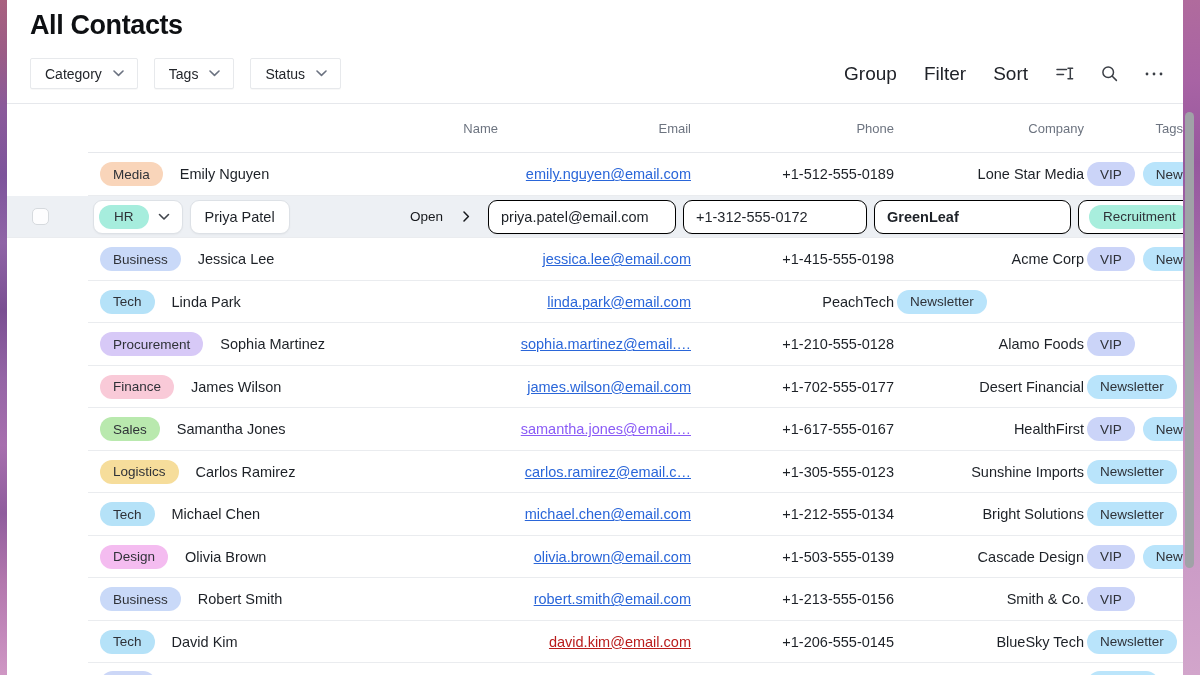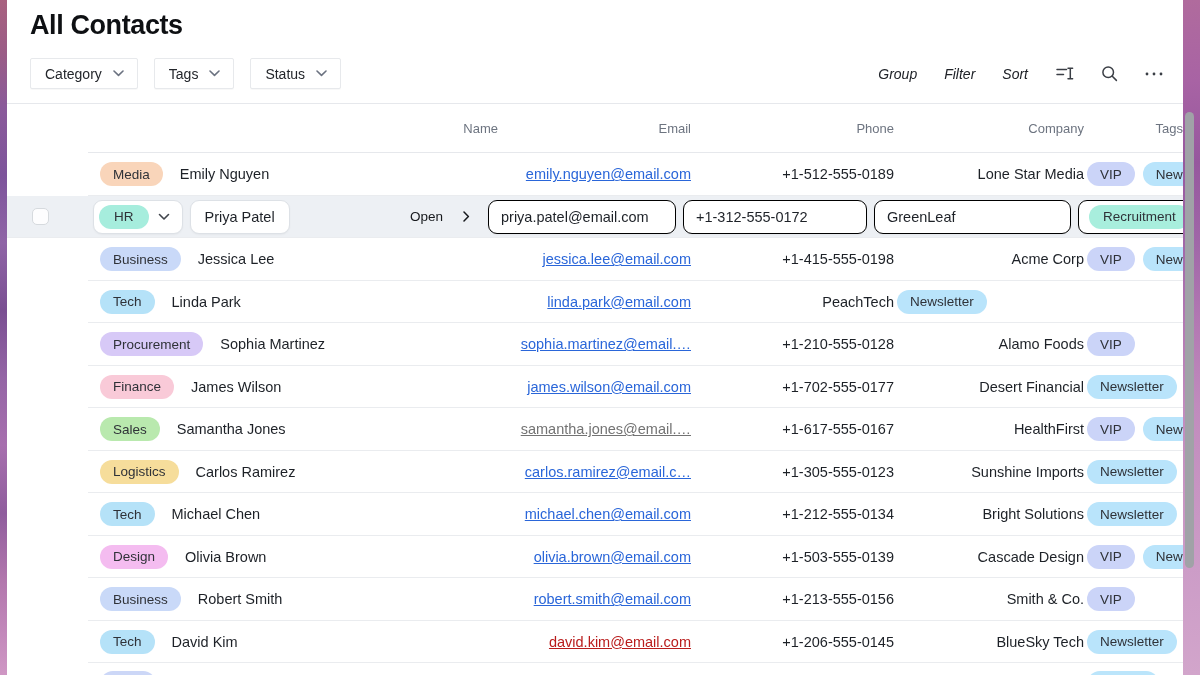--- a/index.html
+++ b/index.html
@@ -38,21 +38,21 @@
   }
   .chips { position:absolute; left:23px; top:58px; display:flex; gap:16px; }
   .chip {
     height:31px; display:flex; align-items:center; gap:11px;
     padding:0 13px 0 14px; background:#fff;
     border:1px solid #e7e9ec; border-radius:2px;
     font-size:14px; color:#23262b; cursor:pointer;
     box-shadow:0 1px 1px rgba(0,0,0,0.03);
   }
   .toolbar { position:absolute; right:20px; top:58px; height:31px; display:flex; align-items:center; gap:27px; }
-  .tb-text { background:none; border:none; font-family:inherit; font-size:14px; color:#202329; cursor:pointer;font-style:italic; }
+  .tb-text { background:none; border:none; font-family:inherit; font-size:19px; color:#202329; cursor:pointer; }
   .tb-icon { background:none; border:none; display:flex; align-items:center; cursor:pointer; }
 
   
   .table {
     position:absolute; left:0; top:103px; width:1176px; height:572px;
     border-top:1px solid #e6e8ec; overflow:hidden;
   }
   .grid-cols { display:grid; grid-template-columns:81px 410px 193px 203px 190px 1fr; align-items:center;text-align:right; }
   .thead { height:49px; position:relative; }
   .thead::after { content:""; position:absolute; left:81px; right:0; bottom:0; height:1px; background:#e6e8ec; }
@@ -103,21 +103,21 @@
   }
   .boxes { display:flex; gap:7px; margin-left:-10px; align-items:center; }
   .editbox {
     height:34px; display:inline-flex; align-items:center; padding:0 12px;
     background:#fff; border:1px solid #000000; border-radius:9px;
     font-size:14.5px; color:#1d2127; white-space:nowrap; overflow:hidden;
     box-shadow:0 1px 2px rgba(0,0,0,0.04); cursor:text; flex:none;
   }
   .eb-email { width:188px; }
   .eb-phone { width:184px; }
-  .eb-company { width:197px; }
+  .eb-company { width:197px;font-weight:bold; }
   .eb-tags { width:130px; padding:0 10px; }
   .eb-tags .tag { padding:4.5px 14px; }
 
   svg { display:block; flex:none; }
 </style>
 </head>
 <body>
 
 <div class="edge-strip left"></div>
 
@@ -285,21 +285,21 @@
             <span class="tag" style="background: rgb(185, 228, 251);">Newsletter</span>
           </div>
   </div>
         <div class="row grid-cols">
     <div class="c-check"></div>
     <div class="c-name">
       <span class="badge" style="background: rgb(185, 233, 174);">Sales</span>
       <span class="name">Samantha Jones</span>
     </div>
     <div class="c-email">
-      <a class="email" href="#" style="color: #737373;">samantha.jones@email.…</a>
+      <a class="email" href="#" style="color: #8b5cf6;">samantha.jones@email.…</a>
     </div>
     <div class="c-phone">+1-617-555-0167</div>
     <div class="c-company">HealthFirst</div>
     <div class="c-tags">
             <span class="tag" style="background: rgb(203, 212, 248);">VIP</span>
             <span class="tag" style="background: rgb(185, 228, 251);">Newsletter</span>
           </div>
   </div>
         <div class="row grid-cols">
     <div class="c-check"></div>

